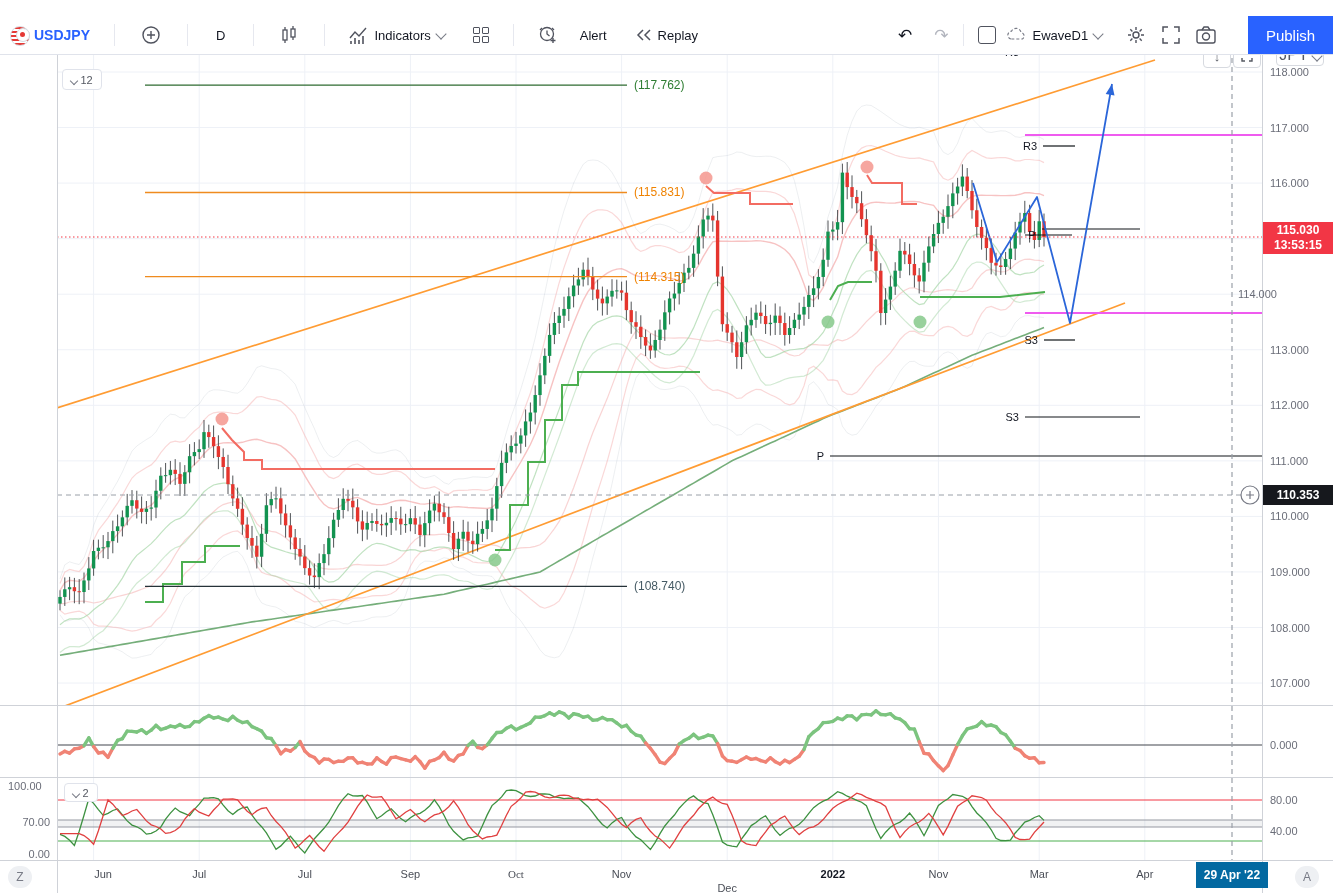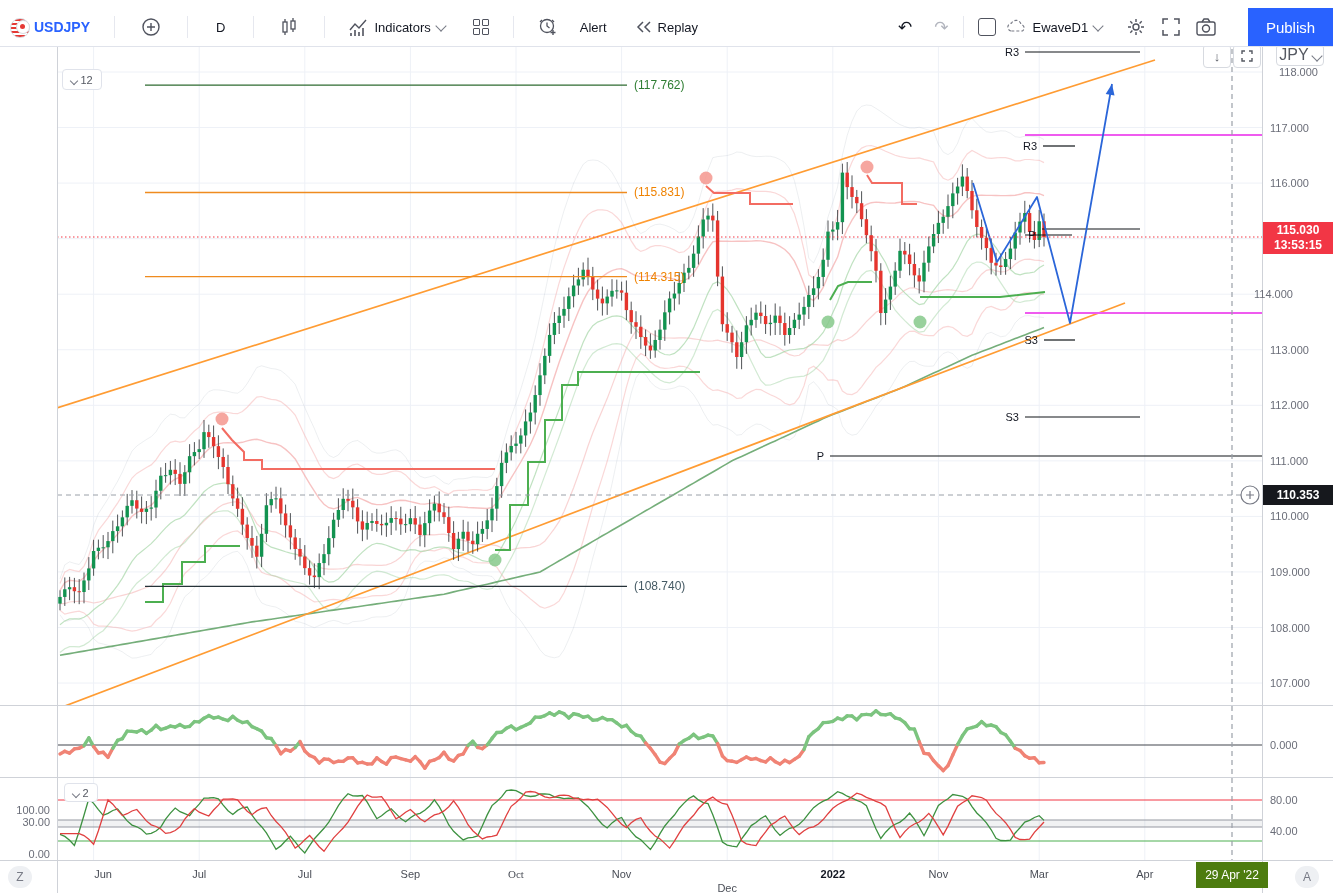--- a/index.html
+++ b/index.html
@@ -1,18 +1,18 @@
 <!DOCTYPE html>
 <html><head>
 <meta charset="utf-8">
 <style>
   html,body{margin:0;padding:0;background:#fff;font-family:"Liberation Sans",sans-serif;}
   #app{position:relative;width:1333px;height:893px;overflow:hidden;background:#fff;}
   
-  #topbar{position:absolute;left:0;top:8px;width:1333px;height:38px;background:#fff;border-bottom:1px solid #e0e3eb;z-index:30;display:flex;align-items:center;gap:12px;}
+  #topbar{position:absolute;left:0;top:16px;width:1333px;height:38px;background:#fff;border-bottom:1px solid #e0e3eb;z-index:30;display:flex;align-items:center;gap:12px;}
   .tb-item{display:flex;align-items:center;height:38px;color:#131722;font-size:13px;cursor:pointer;}
   .tb-sep{width:1px;height:22px;background:#e6e8ef;margin:0 6px;}
   .symbol-name{color:#2962ff;font-weight:bold;font-size:14px;margin-left:6px;}
   .chev{display:inline-block;width:7px;height:7px;border-right:1.5px solid #787b86;border-bottom:1.5px solid #787b86;transform:rotate(45deg);margin-left:6px;margin-top:-3px;}
   .pairflag{position:relative;width:18px;height:18px;margin-left:10px;}
   .pairflag .us{position:absolute;left:0;top:0;width:18px;height:18px;border-radius:50%;background:repeating-linear-gradient(#e53935 0 2px,#fff 2px 4px);overflow:hidden;border:0.5px solid #d7dae0;}
   .pairflag .jp{position:absolute;right:-2px;top:2px;width:12px;height:12px;border-radius:50%;background:#fff;border:0.5px solid #d7dae0;}
   .pairflag .jp::after{content:"";position:absolute;left:3px;top:3px;width:5px;height:5px;border-radius:50%;background:#e53935;}
   .grid-icon{display:grid;grid-template-columns:7px 7px;grid-template-rows:7px 7px;gap:2px;margin-left:10px;}
   .grid-icon span{border:1.5px solid #50535e;border-radius:1px;}
@@ -889,46 +889,46 @@
       <span class="chev" style="margin:0 0 -2px 0"></span>
   </div>
 
   <div class="px-box" style="top:222px;height:32px;background:#f23645;display:flex;flex-direction:column;justify-content:center;line-height:15px">
     <span>115.030</span>
       <span>13:53:15</span>
   </div>
   <div class="px-box" style="top:485px;height:20px;background:#16181d;line-height:20px">
     <span>110.353</span>
   </div>
-  <div class="px-box" style="left:1196px;top:862px;width:72px;height:26px;background:#4d7c0f;line-height:26px;font-weight:normal">
+  <div class="px-box" style="left:1196px;top:862px;width:72px;height:26px;background:#0369a1;line-height:26px;font-weight:bold">
     <span>29 Apr '22</span>
   </div>
 
   <div class="badge-round" style="left:8px;top:866px">
       <span>Z</span>
     </div>
   <div class="badge-round" style="left:1295px;top:866px">
       <span>A</span>
     </div>
-<div class="axis-label" style="left: 1270px; top: 66px; margin-left: 9px;">118.000</div>
+<div class="axis-label" style="left: 1270px; top: 66px;">118.000</div>
     <div class="axis-label" style="left: 1270px; top: 121.55px;">117.000</div>
     <div class="axis-label" style="left: 1270px; top: 177.1px;">116.000</div>
-    <div class="axis-label" style="left: 1238px; top: 288.2px; margin-left: 16px;">114.000</div>
+    <div class="axis-label" style="left: 1238px; top: 288.2px;">114.000</div>
     <div class="axis-label" style="left: 1270px; top: 343.75px;">113.000</div>
     <div class="axis-label" style="left: 1270px; top: 399.3px;">112.000</div>
     <div class="axis-label" style="left: 1270px; top: 454.85px;">111.000</div>
     <div class="axis-label" style="left: 1270px; top: 510.4px;">110.000</div>
     <div class="axis-label" style="left: 1270px; top: 565.95px;">109.000</div>
     <div class="axis-label" style="left: 1270px; top: 621.5px;">108.000</div>
     <div class="axis-label" style="left: 1270px; top: 677.05px;">107.000</div>
     <div class="axis-label" style="left: 1270px; top: 739px;">0.000</div>
     <div class="axis-label" style="left: 1270px; top: 794px;">80.00</div>
     <div class="axis-label" style="left: 1270px; top: 825px;">40.00</div>
-    <div class="axis-label" style="left: 8px; top: 780px; width: 42px; text-align: right; margin-top: 24px;">100.00</div>
-    <div class="axis-label" style="left: 8px; top: 816px; width: 42px; text-align: right;">30.00</div>
+    <div class="axis-label" style="left: 8px; top: 780px; width: 42px; text-align: left;">100.00</div>
+    <div class="axis-label" style="left: 8px; top: 816px; width: 42px; text-align: right;">70.00</div>
     <div class="axis-label" style="left: 8px; top: 848px; width: 42px; text-align: right;">0.00</div>
     <div class="time-label" style="left: 103px; top: 868px;">Jun</div>
     <div class="time-label" style="left: 199.2px; top: 868px;">Jul</div>
     <div class="time-label" style="left: 304.8px; top: 868px;">Jul</div>
     <div class="time-label" style="left: 410.4px; top: 868px;">Sep</div>
     <div class="time-label" style="left: 516px; top: 868px; font-family: Liberation Serif, serif;">Oct</div>
     <div class="time-label" style="left: 621.6px; top: 868px;">Nov</div>
     <div class="time-label" style="left: 727.2px; top: 868px; margin-top: 14px;">Dec</div>
     <div class="time-label" style="left: 832.8px; top: 868px; font-weight: bold; color: rgb(19, 23, 34);">2022</div>
     <div class="time-label" style="left: 938.4px; top: 868px;">Nov</div>

